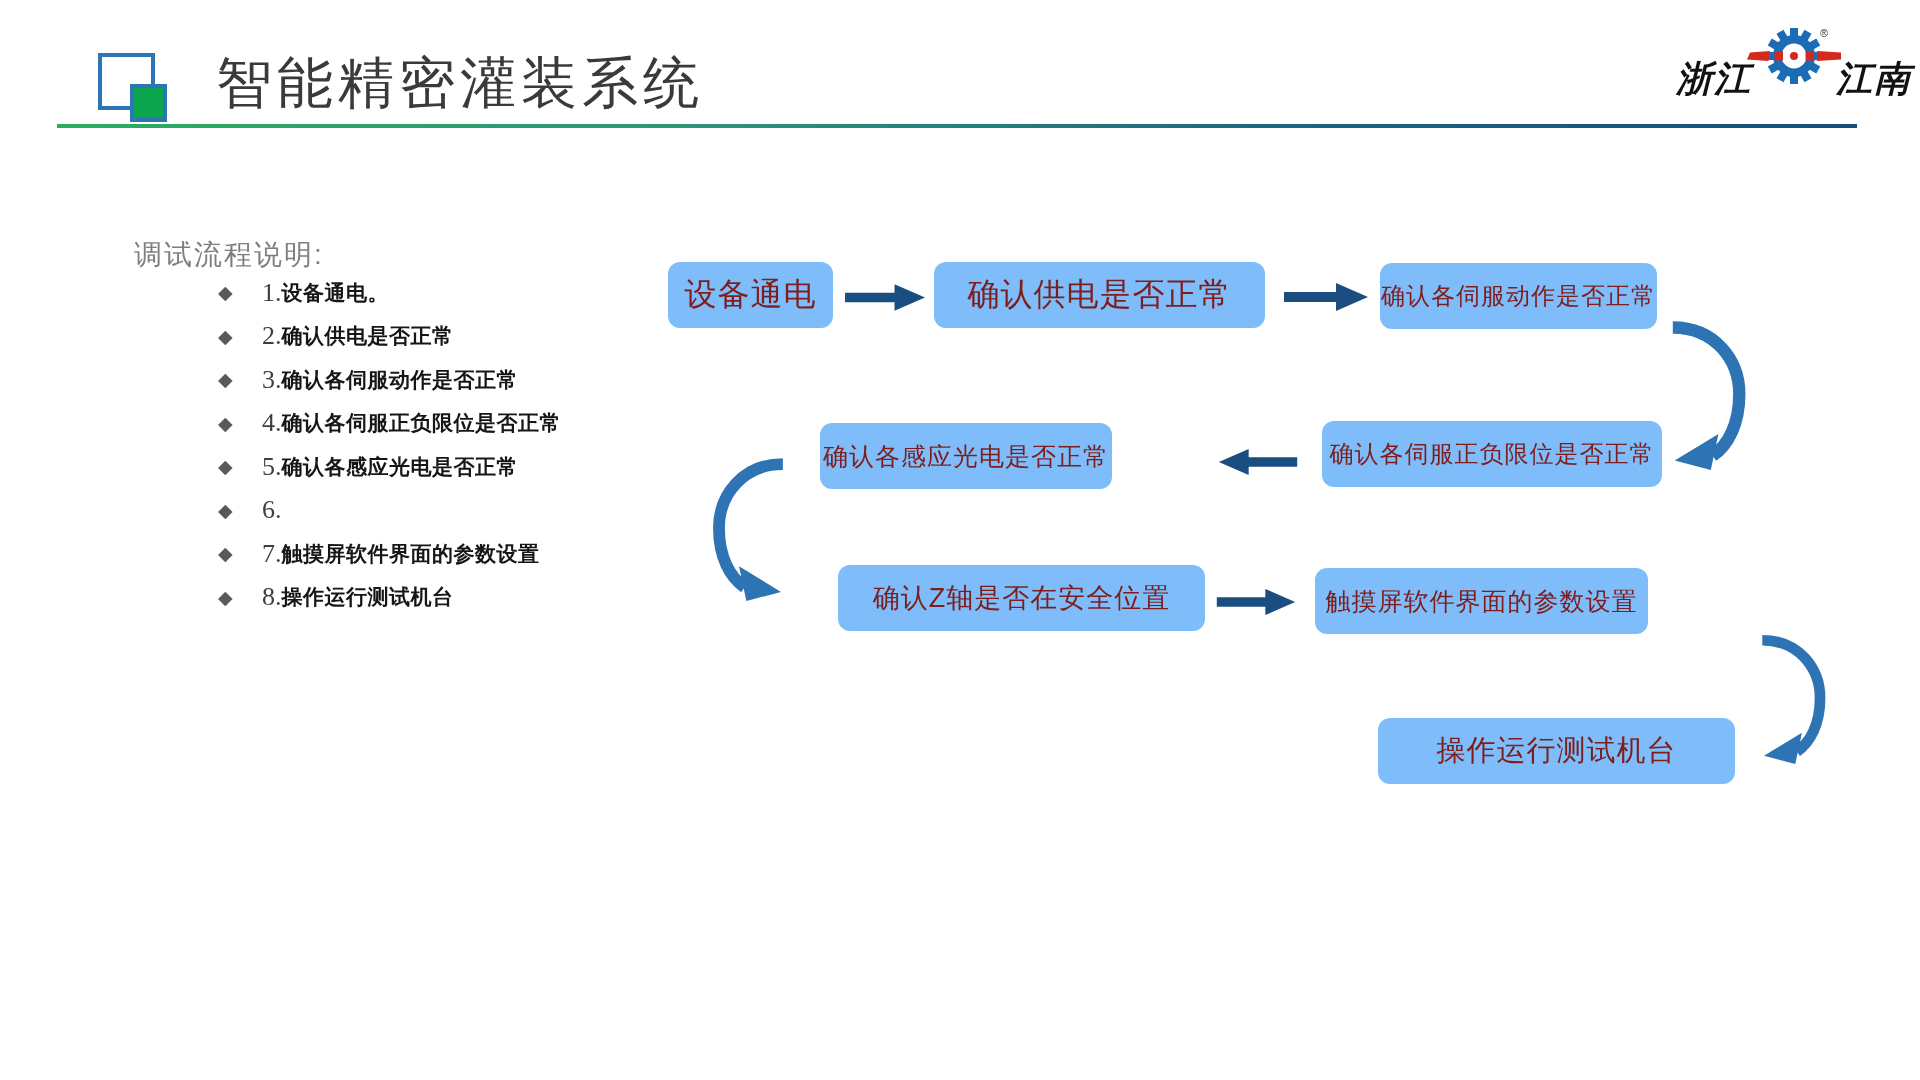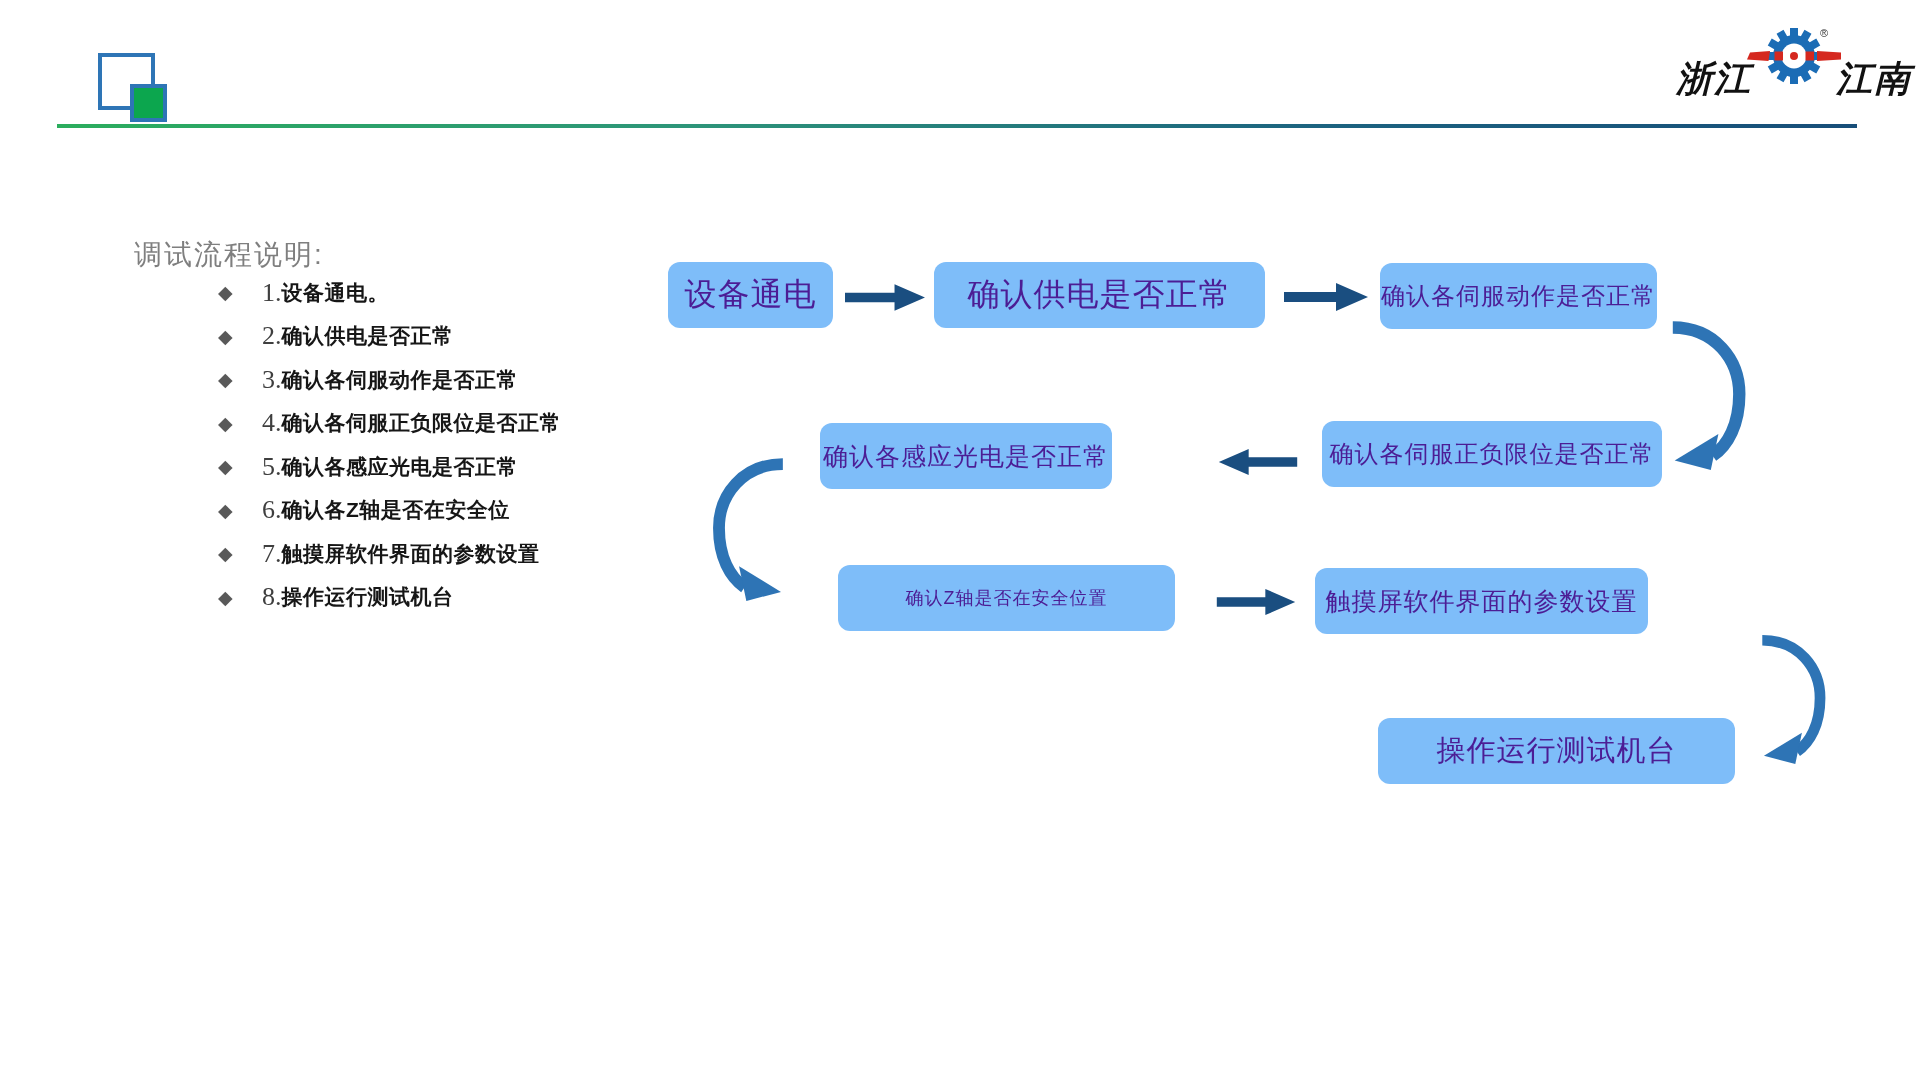--- a/index.html
+++ b/index.html
@@ -52,29 +52,29 @@
   .step-num {
     font-family: "Liberation Serif", serif; font-size: 26px; color: #3F3F3F;
   }
   .step-text {
     font-size: 21px; color: #161616; font-weight: 600; letter-spacing: 0.5px;
   }
 
   
   .fbox {
     position: absolute; height: 66px; border-radius: 12px; background: #7EBDF9;
-    color: #4c1d95; display: flex; align-items: center; justify-content: center;
+    color: #7f1d1d; display: flex; align-items: center; justify-content: center;
     white-space: nowrap; letter-spacing: 1px;
   }
   .b0 { left: 668px;  top: 262px; width: 165px; font-size: 32px; }
   .b1 { left: 934px;  top: 262px; width: 331px; font-size: 32px; }
   .b2 { left: 1380px; top: 263px; width: 277px; font-size: 24px; }
   .b3 { left: 1322px; top: 421px; width: 340px; font-size: 24px; }
   .b4 { left: 820px;  top: 423px; width: 292px; font-size: 25px; }
-  .b5 { left: 838px;  top: 565px; width: 337px; font-size: 18px; }
+  .b5 { left: 838px;  top: 565px; width: 367px; font-size: 27px; }
   .b6 { left: 1315px; top: 568px; width: 333px; font-size: 25px; }
   .b7 { left: 1378px; top: 718px; width: 357px; font-size: 29px; }
 
   .arr { position: absolute; }
   .arr1 { left: 845px;  top: 283px; }
   .arr2 { left: 1280px; top: 282px; }
   .arr3 { left: 1212px; top: 448px; }
   .arr4 { left: 1216px; top: 588px; }
   .cv1  { left: 1668px; top: 318px; }
   .cv2  { left: 710px;  top: 455px; }
@@ -83,20 +83,21 @@
 </style>
 </head>
 <body>
 
 <div id="slide">
 
   <div>
     <div class="sq-big"></div>
     <div class="sq-small"></div>
   </div>
+  <div class="page-title">智能精密灌装系统</div>
   <div class="title-underline"></div>
 
   <div class="logo">
     <span class="logo-cn">浙江</span>
     <svg width="100" height="64" viewBox="0 0 100 64">
       <g fill="#1B6CB5">
         <rect x="46" y="4" width="8" height="10" transform="rotate(0 50 32)"></rect>
         <rect x="46" y="4" width="8" height="10" transform="rotate(30 50 32)"></rect>
         <rect x="46" y="4" width="8" height="10" transform="rotate(60 50 32)"></rect>
         <rect x="46" y="4" width="8" height="10" transform="rotate(90 50 32)"></rect>
@@ -147,21 +148,20 @@
       <span class="step-text">确认各伺服正负限位是否正常</span>
     </li>
     <li>
       <span class="bullet">◆</span>
       <span class="step-num">5.</span>
       <span class="step-text">确认各感应光电是否正常</span>
     </li>
     <li>
       <span class="bullet">◆</span>
       <span class="step-num">6.</span>
-      <span class="step-text">确认各Z轴是否在安全位</span>
     </li>
     <li>
       <span class="bullet">◆</span>
       <span class="step-num">7.</span>
       <span class="step-text">触摸屏软件界面的参数设置</span>
     </li>
     <li>
       <span class="bullet">◆</span>
       <span class="step-num">8.</span>
       <span class="step-text">操作运行测试机台</span>

